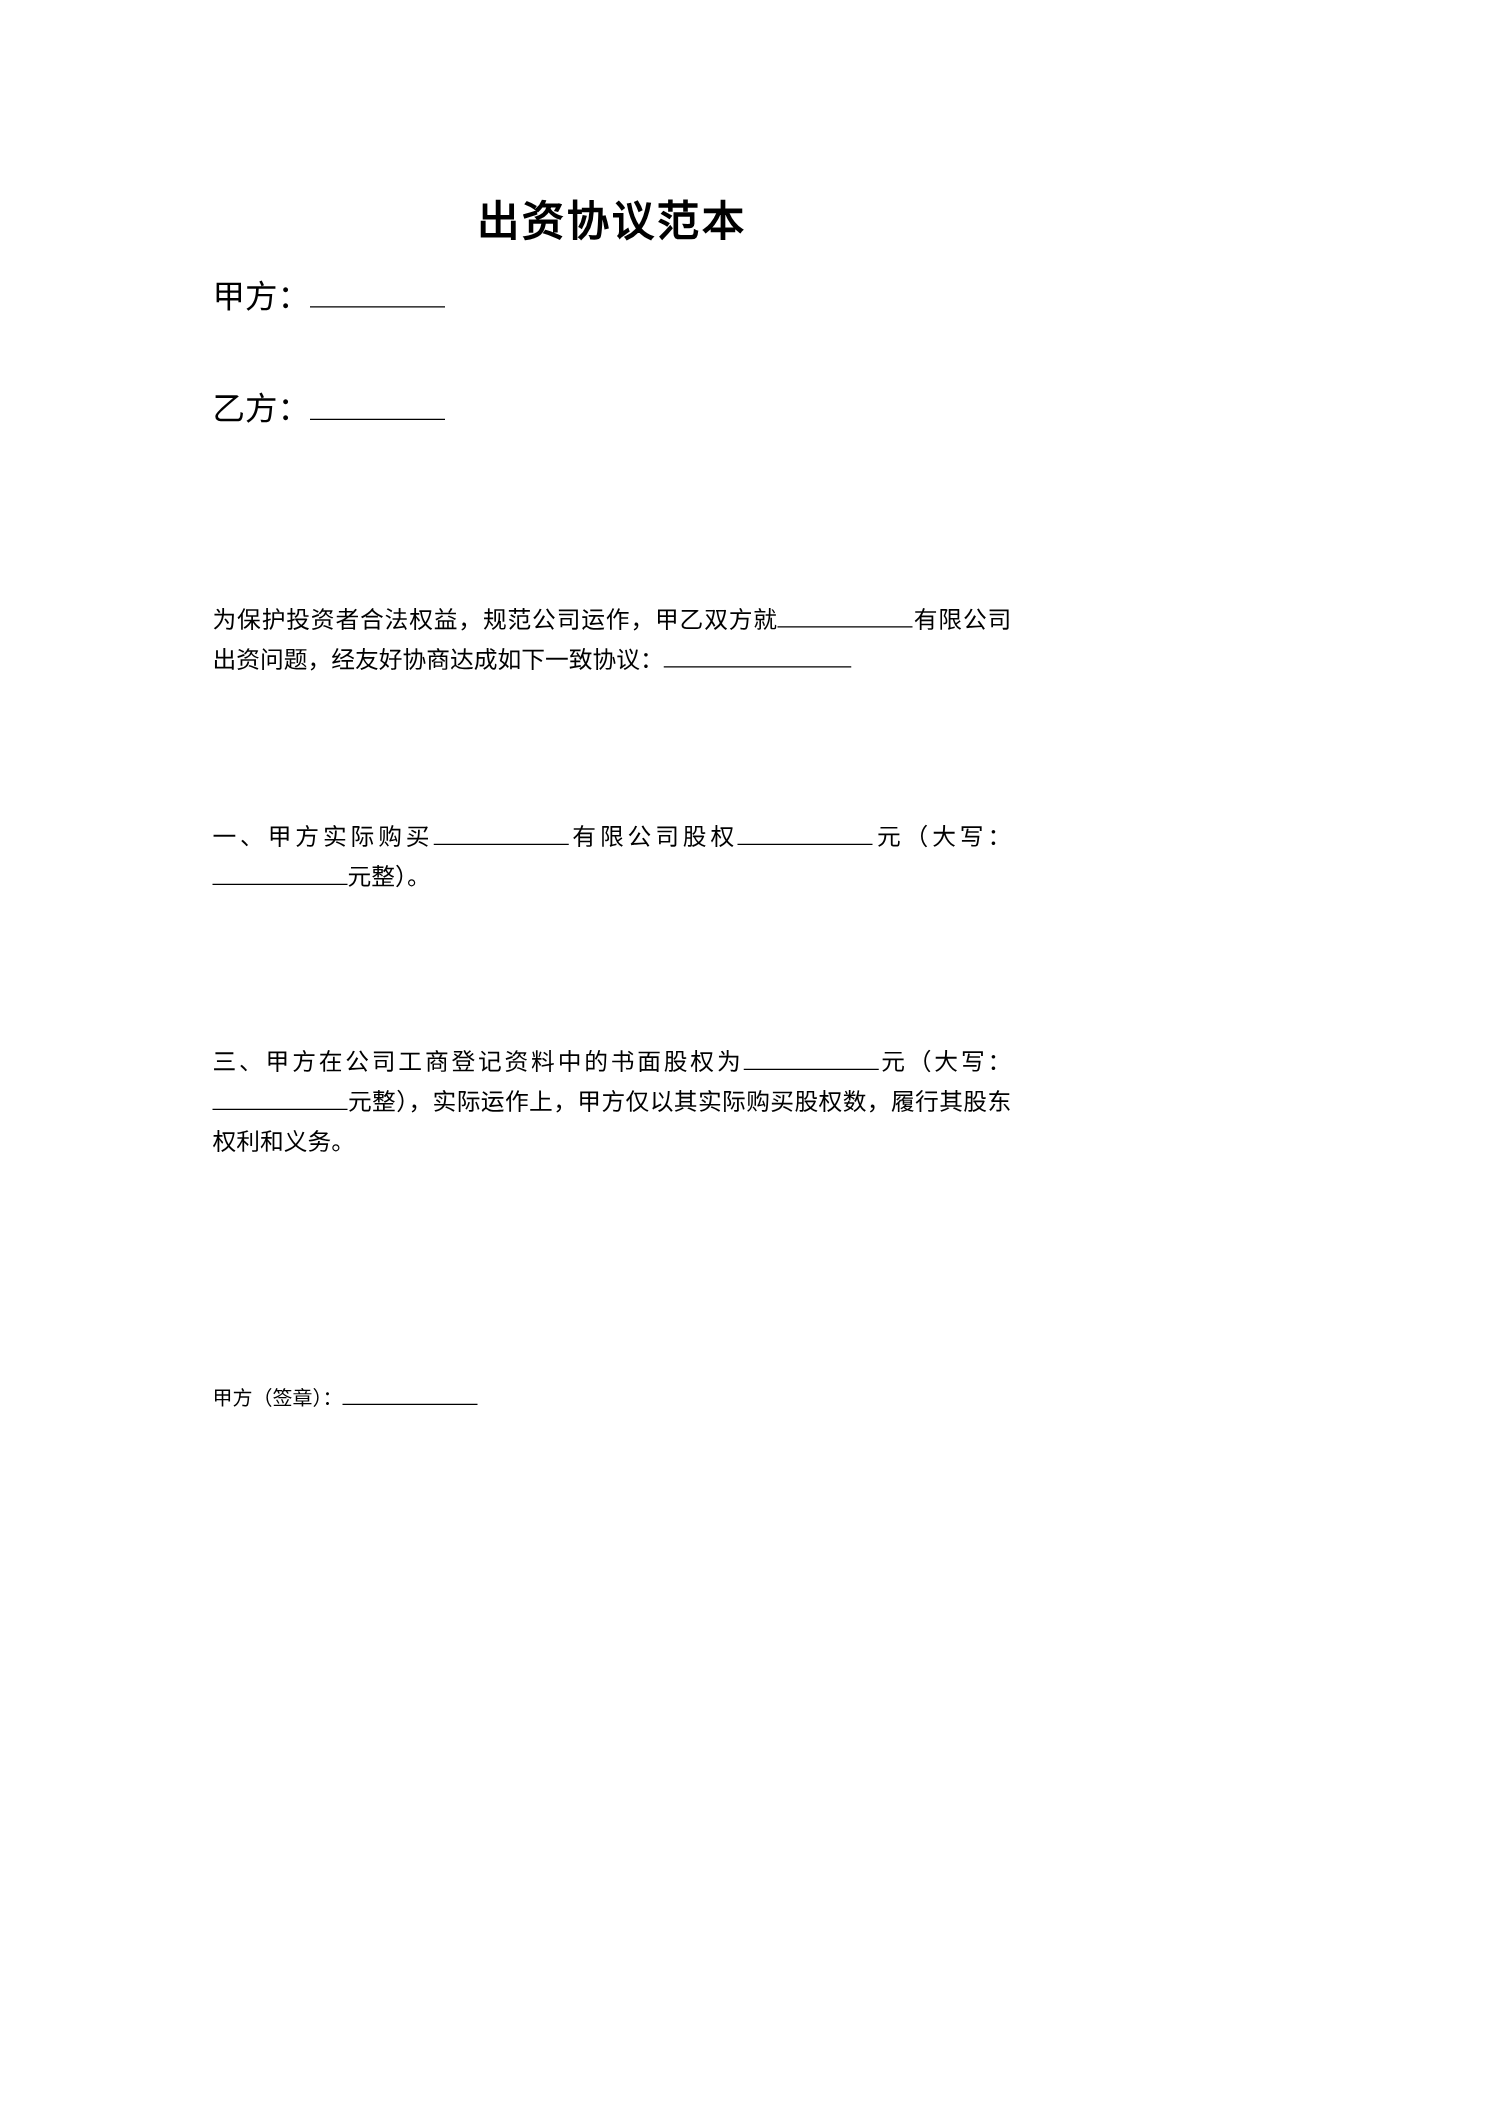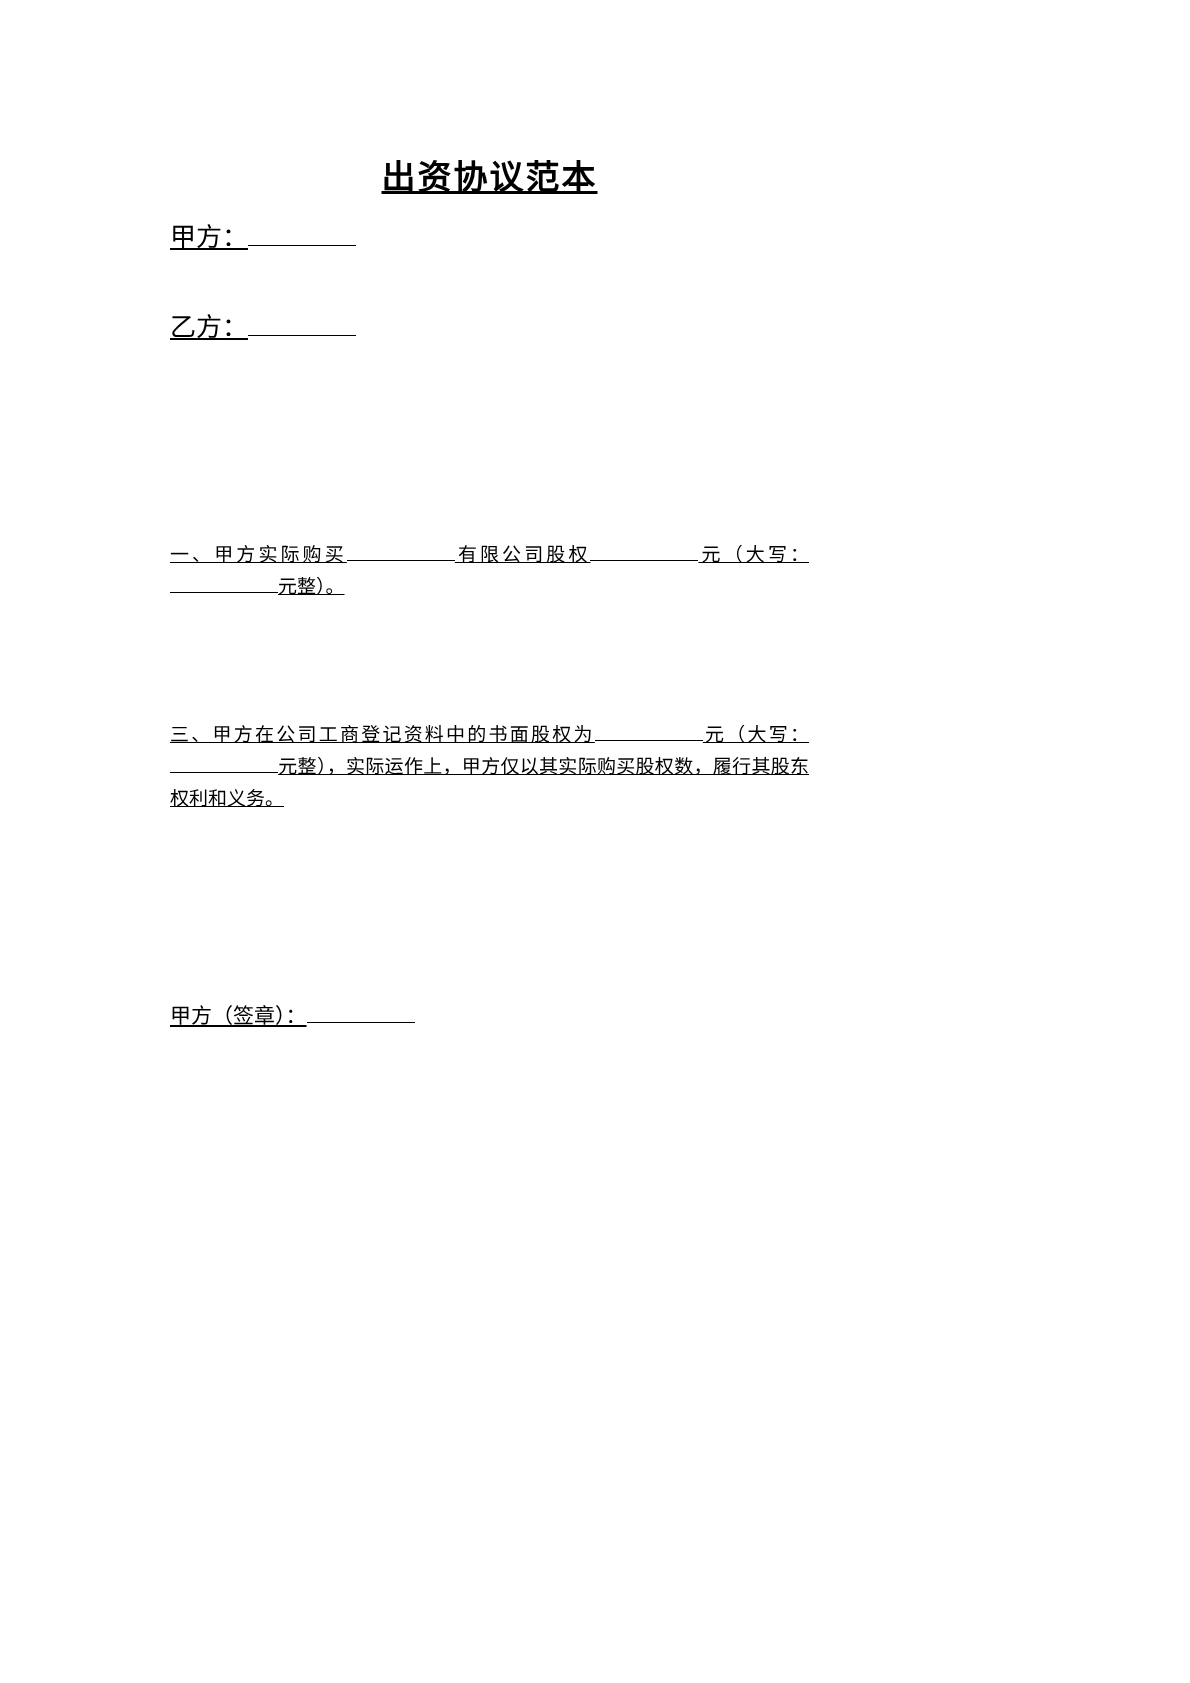--- a/index.html
+++ b/index.html
@@ -14,21 +14,20 @@
     color: #000000;
     position: relative;
     overflow: hidden;
   }
   .page {
     width: 979px;
     height: 1683px;
     box-sizing: border-box;
     padding: 130px 170px 100px 170px;
     position: relative;
-    text-decoration: underline;
   }
   .doc-title {
     text-align: center;
     font-size: 34px;
     font-weight: bold;
     letter-spacing: 2px;
     margin: 20px 0 24px 0;
     font-family: "Liberation Serif", "DejaVu Serif", serif;
   }
   .para {
@@ -47,42 +46,45 @@
     display: inline-block;
     border-bottom: 1px solid #000000;
     vertical-align: baseline;
   }
   .b-md { width: 108px; }
   .b-lg { width: 150px; }
   .gap-lg { height: 58px; }
   .gap-xl { height: 78px; }
   .clause { margin-bottom: 0; }
   .sig {
-    font-size: 21px;
+    font-size: 16px;
     line-height: 30px;
-    margin-top: 12px;
+    margin-top: 0;
   }
 </style>
 </head>
 <body>
 
 <div class="page">
 
   <h1 class="doc-title">出资协议范本</h1>
 
   <div class="party-line">
     <span>甲方：</span><span class="blank b-md"></span>
   </div>
 
   <div class="party-line">
     <span>乙方：</span><span class="blank b-md"></span>
   </div>
 
   <div class="gap-xl"></div>
 
+  <p class="para">
+    <span>为保护投资者合法权益，规范公司运作，甲乙双方就</span><span class="blank b-md"></span><span>有限公司出资问题，经友好协商达成如下一致协议：</span><span class="blank b-lg"></span>
+  </p>
 
   <div class="gap-lg"></div>
 
   <p class="para clause">
     <span>一、甲方实际购买</span><span class="blank b-md"></span><span>有限公司股权</span><span class="blank b-md"></span><span>元（大写：</span><span class="blank b-md"></span><span>元整）。</span>
   </p>
 
   <div class="gap-lg"></div>
 
 

